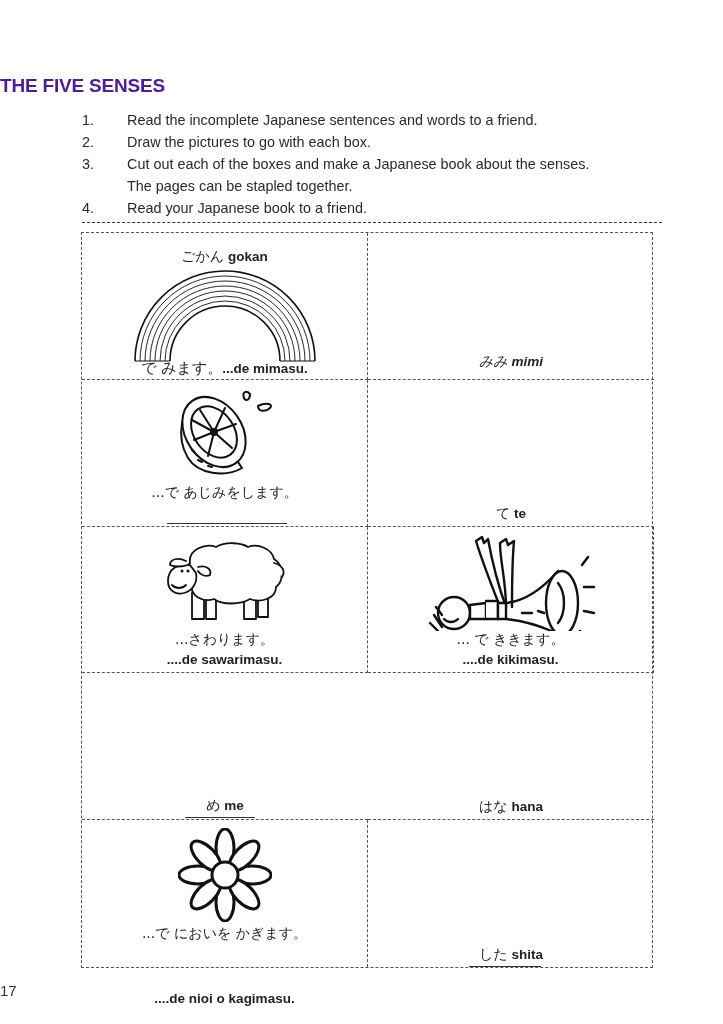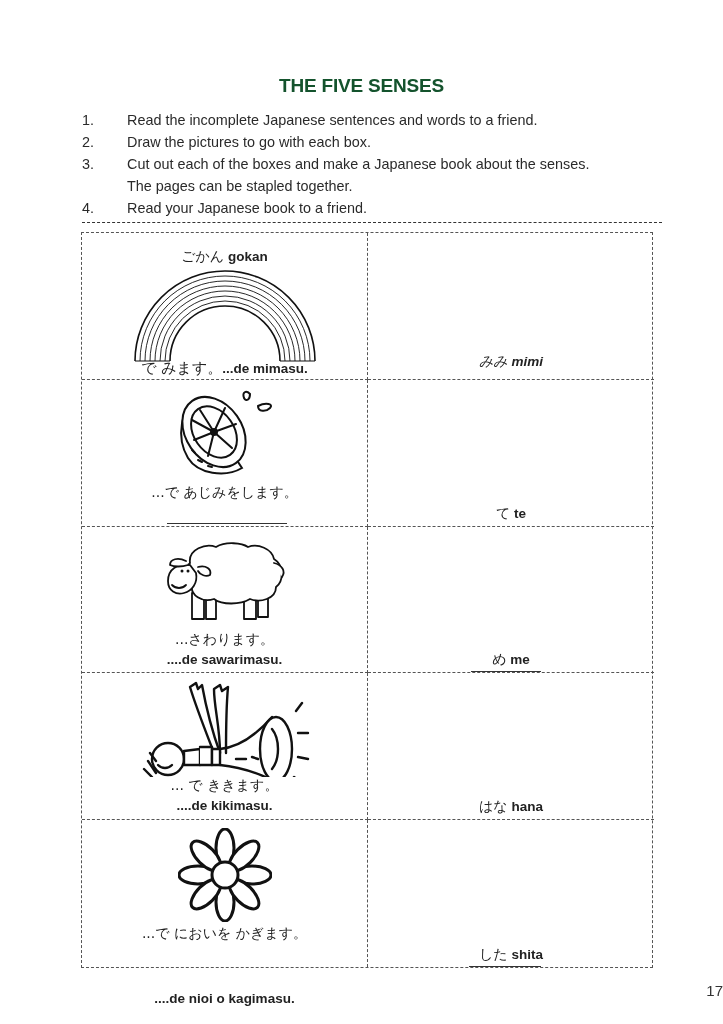--- a/index.html
+++ b/index.html
@@ -13,25 +13,25 @@
       position: relative;
       overflow: hidden;
       font-family: "Liberation Sans", "DejaVu Sans", sans-serif;
       color: #222222;
     }
     .page-title {
       position: absolute;
       left: 0;
       width: 723px;
       top: 75px;
-      text-align: center;
+      text-align: left;
       font-weight: bold;
       font-size: 19px;
       letter-spacing: -0.2px;
-      color: #14532d;
+      color: #4c1d95;
     }
     .instructions {
       position: absolute;
       left: 82px;
       top: 109px;
       width: 590px;
       margin: 0;
       padding: 0;
       list-style: none;
       font-size: 14.4px;
@@ -104,21 +104,21 @@
     .art {
       position: absolute;
       left: 50%;
       transform: translateX(-50%);
     }
     .page-number {
       position: absolute;
       left: 0;
       width: 723px;
       top: 982px;
-      text-align: right;
+      text-align: left;
       font-size: 15px;
       color: #333;
     }
   </style>
 </head>
 <body>
 
 <div class="page-title">THE FIVE SENSES</div>
 
 <ul class="instructions">
@@ -220,28 +220,20 @@
       <circle cx="22" cy="30" r="1.5" fill="#111"></circle>
       <circle cx="28" cy="30" r="1.5" fill="#111"></circle>
     </svg>
     <div class="caption" style="top:104px;">
       <span class="jp">...さわります。</span>
     </div>
     <div class="caption" style="top:124px;">
       <span class="romaji">....de sawarimasu.</span>
     </div>
   </div>
-  <div class="cell right">
-    <div class="caption" style="top:124px;">
-      <span class="jp">め</span>
-      <span class="romaji">me</span>
-    </div>
-    <div class="underline-seg" style="left:103px; width:70px; top:144px;"></div>
-  </div>
-
   <div class="cell left">
     <svg class="art" style="top:4px; margin-left:0px;" width="170" height="100" viewBox="0 0 170 100">
       <g fill="none" stroke="#111" stroke-width="2.4" stroke-linecap="round" stroke-linejoin="round">
         <path d="M74 76 C64 50 56 30 50 10 L56 6 L58 12 L62 8 C66 30 72 54 80 76"></path>
         <path d="M80 76 C80 50 74 30 74 12 L80 8 L82 14 L88 10 C86 32 86 54 86 76"></path>
         <circle cx="28" cy="82" r="16" fill="#fff"></circle>
         <path d="M18 88 C22 92 28 92 32 88"></path>
         <path d="M44 74 L60 72 L60 88 L44 88 Z" fill="#fff"></path>
         <path d="M60 70 L72 70 L72 88 L60 88" fill="#fff"></path>
         <rect x="72" y="72" width="8" height="16" fill="#fff"></rect>
@@ -253,20 +245,28 @@
         <path d="M8 84 L16 96 M4 92 L12 100 M10 76 L16 84"></path>
       </g>
     </svg>
     <div class="caption" style="top:104px;">
       <span class="jp">... で ききます。</span>
     </div>
     <div class="caption" style="top:124px;">
       <span class="romaji">....de kikimasu.</span>
     </div>
   </div>
+
+  <div class="cell right">
+    <div class="caption" style="top:124px;">
+      <span class="jp">め</span>
+      <span class="romaji">me</span>
+    </div>
+    <div class="underline-seg" style="left:103px; width:70px; top:144px;"></div>
+  </div>
   <div class="cell right">
     <div class="caption" style="top:125px;">
       <span class="jp">はな</span>
       <span class="romaji">hana</span>
     </div>
   </div>
 
   <div class="cell left last-row">
     <svg class="art" style="top:8px;" width="94" height="94" viewBox="0 0 94 94">
       <g fill="#fff" stroke="#111" stroke-width="3">

